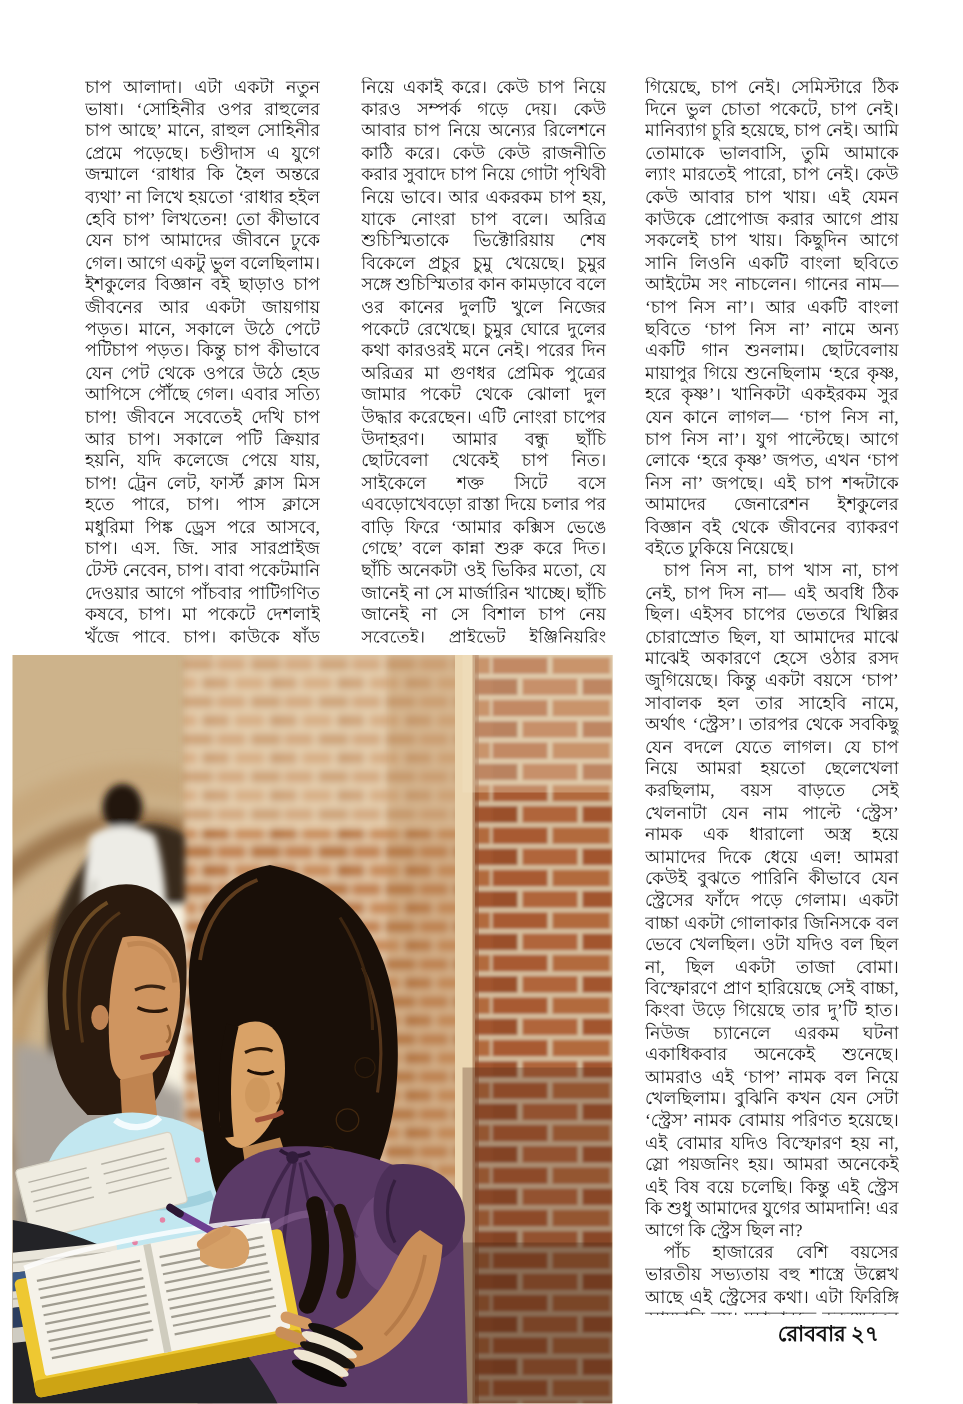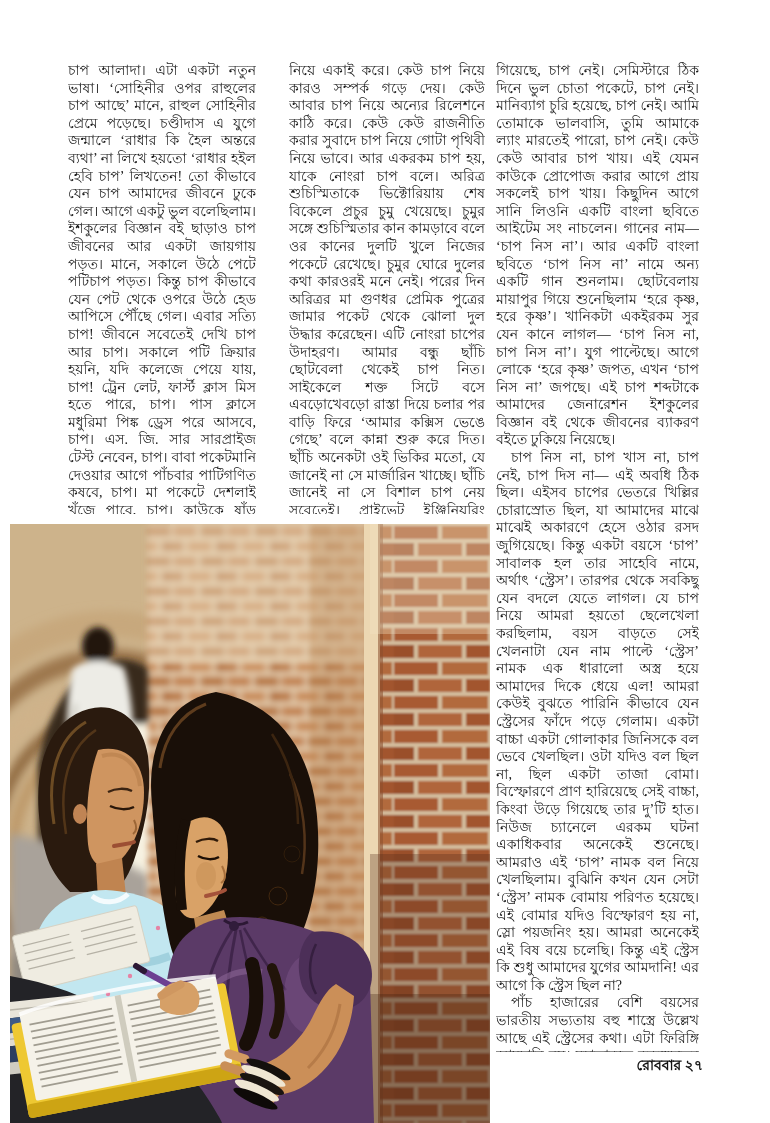--- a/index.html
+++ b/index.html
@@ -16,33 +16,33 @@
     top:62px;
     font-size:14px;
     line-height:17.6px;
     text-align:justify;
     overflow:hidden;
   }
   .col p{margin:0;}
   .col p + p{text-indent:15px;}
   .col1{left:68px;width:188px;height:452px;}
   .col2{left:289px;width:196px;height:452px;}
-  .col3{left:496px;width:203px;height:990px;}
+  .col3{left:516px;width:203px;height:990px;}
   .photo-wrap{
     position:absolute;
     left:10px;top:524px;
     width:480px;height:599px;
     overflow:hidden;
     background:#d9c5a3;
   }
   .photo-wrap svg{display:block;}
   .footer{
     position:absolute;
     top:1054px;right:67px;
-    font-size:14px;
+    font-size:17px;
     font-weight:bold;
     color:#111111;
   }
 </style>
 </head>
 <body>
 
 <div class="page">
 
   <div class="col col1">

